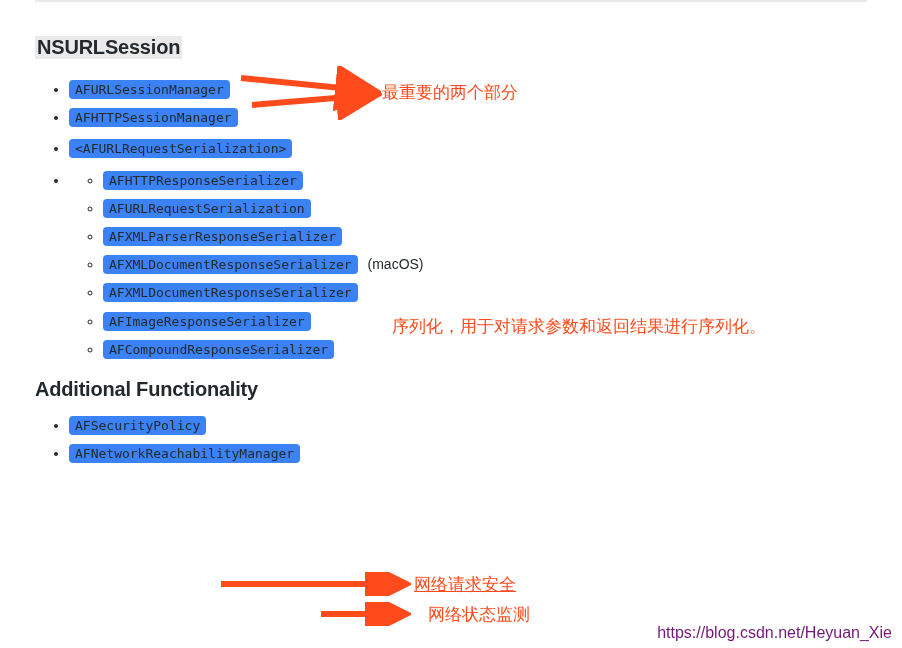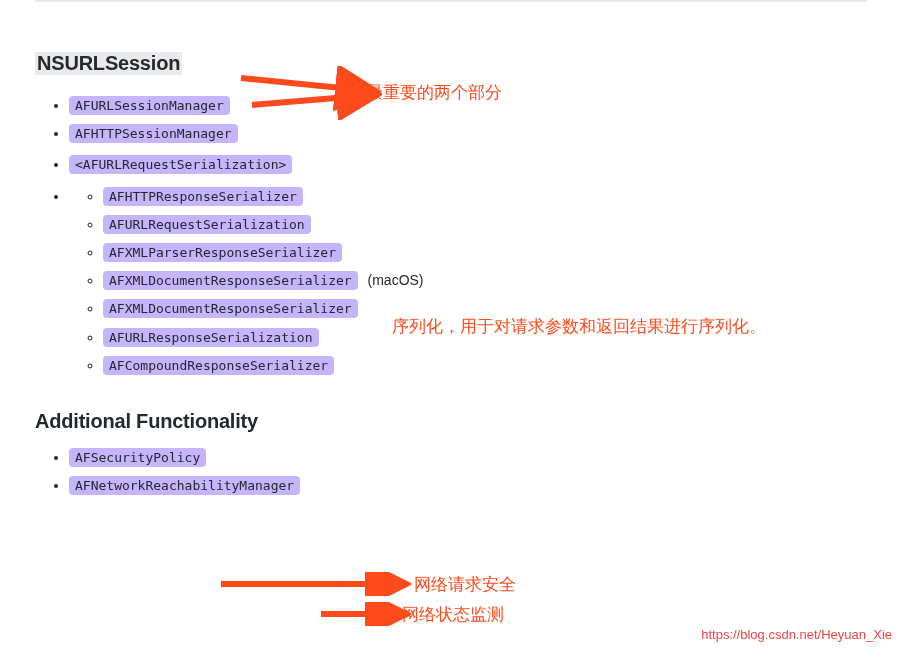--- a/index.html
+++ b/index.html
@@ -16,51 +16,51 @@
       position: relative;
     }
     .hr-top {
       border: none;
       border-top: 2px solid #e8e8e8;
       margin: 0 0 18px 0;
     }
     h2 {
       font-size: 20px;
       font-weight: 600;
-      margin: 32px 0 12px 0;
+      margin: 16px 0 12px 0;
       letter-spacing: -0.2px;
     }
     h2.underlined { background: #eaeaea; display: inline-block; padding: 0 2px; }
     ul { list-style: disc; padding-left: 34px; margin: 6px 0; }
     ul ul { list-style: circle; padding-left: 34px; }
     li { margin: 3px 0; font-size: 14px; line-height: 1.8; }
     code {
       font-family: ui-monospace, SFMono-Regular, Menlo, Consolas, monospace;
       font-size: 13px;
-      background: #c4b5fd;
+      background: #3b82f6;
       padding: 2px 6px;
       border-radius: 4px;
       color: #24292e;
     }
     .italic-note { margin-left: 6px; font-size: 14px; }
     .annotation {
       position: absolute;
       color: #ff4a1c;
       font-size: 17px;
       line-height: 1.5;
       max-width: 460px;
       pointer-events: none;
     }
     .arrow { position: absolute; pointer-events: none; }
     .watermark {
       position: absolute;
       right: 10px;
       bottom: 6px;
-      font-size: 13px;
-      color: #ef4444;
+      font-size: 16px;
+      color: #701a75;
       font-family: Arial, sans-serif;
     }
   </style>
 </head>
 <body>
 
 <div class="content">
   <hr class="hr-top">
 
   
@@ -78,38 +78,38 @@
     <li>
       <ul>
         <li><code>AFHTTPResponseSerializer</code></li>
         <li><code>AFURLRequestSerialization</code></li>
         <li><code>AFXMLParserResponseSerializer</code></li>
         <li>
           <code>AFXMLDocumentResponseSerializer</code>
           <span class="italic-note">(macOS)</span>
         </li>
         <li><code>AFXMLDocumentResponseSerializer</code></li>
-        <li><code>AFURLResponseSerialization</code></li>
+        <li><code>AFImageResponseSerializer</code></li>
         <li><code>AFCompoundResponseSerializer</code></li>
       </ul>
     </li>
   </ul>
 
   
   <h2>Additional Functionality</h2>
   <ul>
     <li><code>AFSecurityPolicy</code></li>
     <li><code>AFNetworkReachabilityManager</code></li>
   </ul>
 </div>
 
-<div class="annotation" style="left:366px; top:80px;">最重要的两个部分</div>
+<div class="annotation" style="left:382px; top:80px;">最重要的两个部分</div>
 <div class="annotation" style="left:392px; top:314px;">序列化，用于对请求参数和返回结果进行序列化。</div>
-<div class="annotation" style="left:414px; top:572px;">网络请求安全</div>
-<div class="annotation" style="left:402px; top:602px;">网络状态监测</div>
+<div class="annotation" style="left:414px; top:572px;text-decoration:underline;">网络请求安全</div>
+<div class="annotation" style="left:428px; top:602px;">网络状态监测</div>
 
 <svg class="arrow" style="left:236px; top:66px;" width="145" height="50">
   <defs>
       <marker id="ah1" markerWidth="8" markerHeight="8" refX="6" refY="4" orient="auto">
         <path d="M0,0 L8,4 L0,8 Z" fill="#ff4a1c"></path>
       </marker>
     </defs>
   <line x1="5" y1="12" x2="135" y2="25" stroke="#ff4a1c" stroke-width="6" marker-end="url(#ah1)"></line>
 </svg>
 <svg class="arrow" style="left:247px; top:90px;" width="135" height="30">

